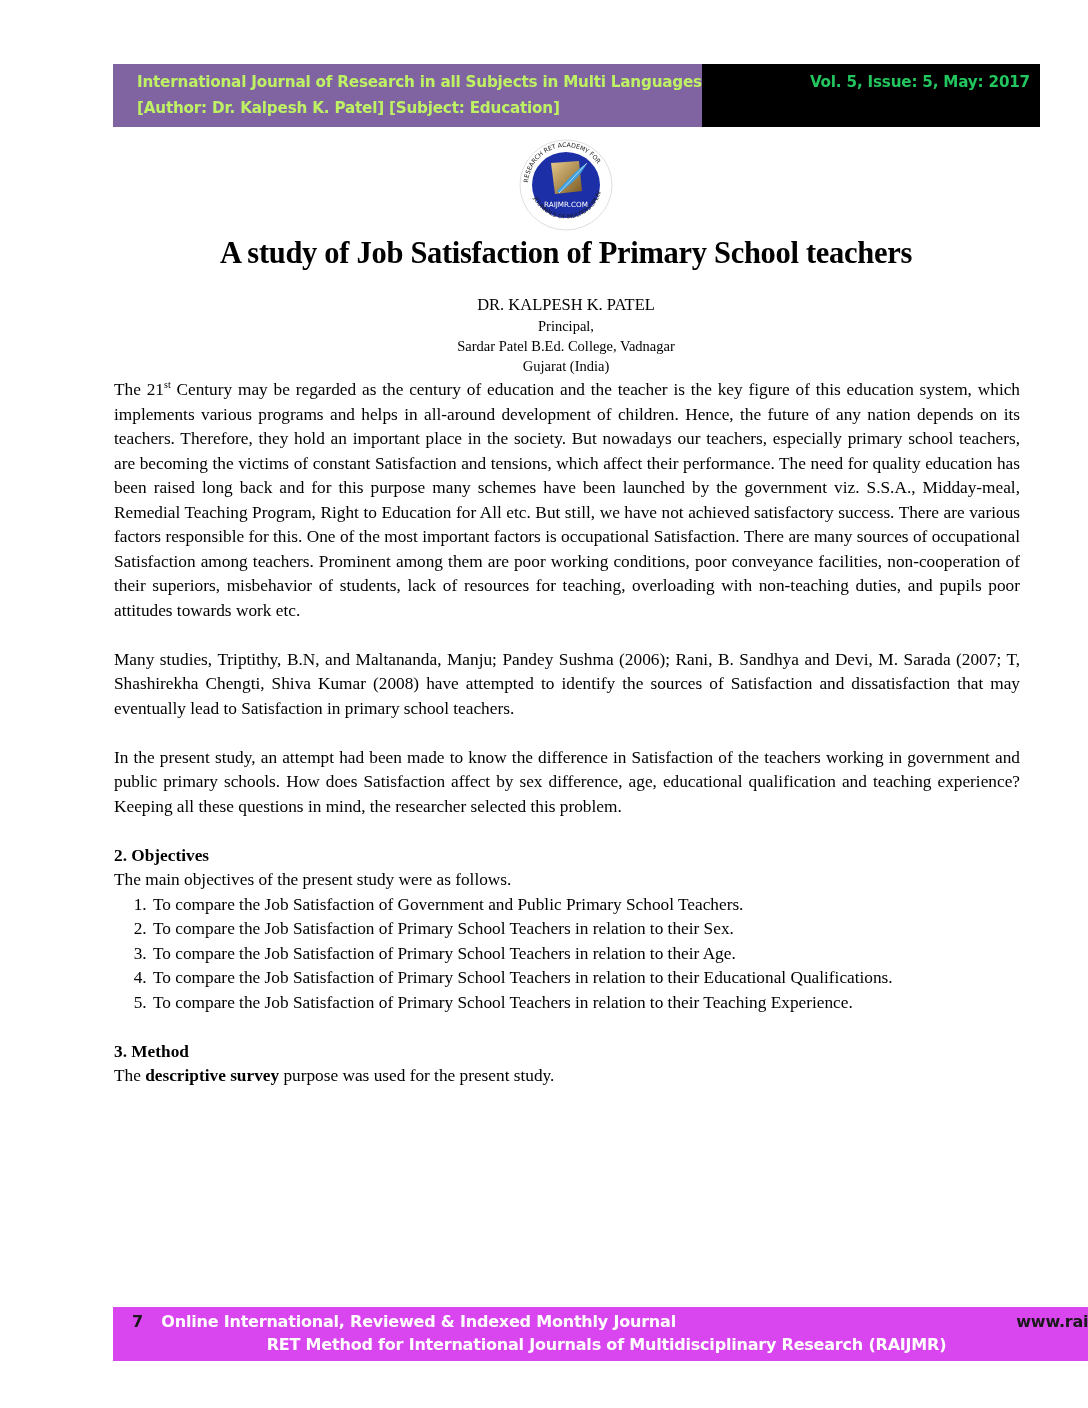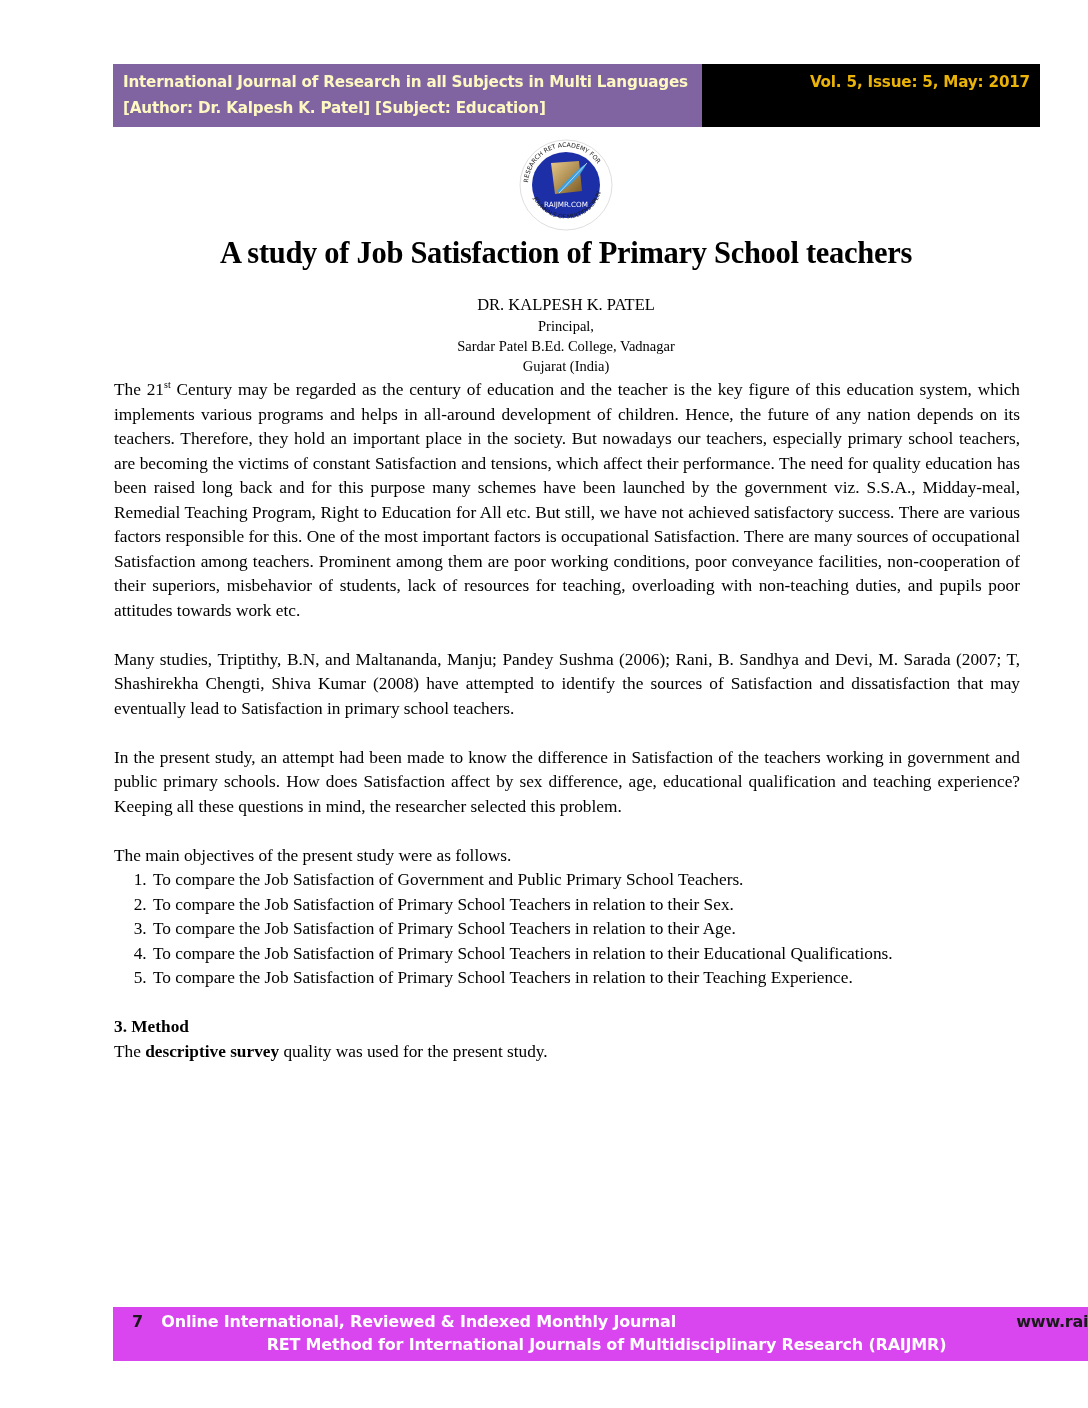--- a/index.html
+++ b/index.html
@@ -1,22 +1,22 @@
 <!DOCTYPE html>
 <html><head>
 <meta charset="utf-8">
 <style>
   html, body { margin: 0; padding: 0; background: #ffffff; }
   body { width: 1088px; height: 1408px; position: relative; overflow: hidden; }
 
   .header { position: absolute; left: 113px; top: 64px; width: 927px; height: 63px; display: flex; }
-  .header-left { width: 589px; height: 100%; background: #8064a2; color: #fef9c3;
+  .header-left { width: 589px; height: 100%; background: #8064a2; color: #bef264;
     font-family: "DejaVu Sans", sans-serif; font-size: 15.2px; font-weight: bold;
-    padding: 5px 0 0 10px; box-sizing: border-box; line-height: 26px; letter-spacing: -0.2px; }
-  .header-right { flex: 1; height: 100%; background: #000000; color: #eab308;
+    padding: 5px 0 0 24px; box-sizing: border-box; line-height: 26px; letter-spacing: -0.2px; }
+  .header-right { flex: 1; height: 100%; background: #000000; color: #22c55e;
     font-family: "DejaVu Sans", sans-serif; font-size: 15.2px; font-weight: bold;
     text-align: right; padding: 5px 10px 0 0; box-sizing: border-box; line-height: 26px; letter-spacing: -0.2px; }
   .header-line { white-space: nowrap; display: block; }
 
   .logo { position: absolute; left: 509px; top: 139px; width: 114px; height: 92px; }
 
   .paper-title { position: absolute; left: 0; width: 1088px; top: 236px; text-align: center;
     font-family: "Liberation Serif", serif; font-weight: bold; font-size: 30.5px; color: #000;
     letter-spacing: -0.3px; transform: translateX(22px); }
 
@@ -92,32 +92,33 @@
 </div>
 
 <div class="content">
   <p class="para"><span>The 21</span><sup>st</sup><span> Century may be regarded as the century of education and the teacher is the key figure of this education system, which implements various programs and helps in all-around development of children. Hence, the future of any nation depends on its teachers. Therefore, they hold an important place in the society. But nowadays our teachers, especially primary school teachers, are becoming the victims of constant Satisfaction and tensions, which affect their performance. The need for quality education has been raised long back and for this purpose many schemes have been launched by the government viz. S.S.A., Midday-meal, Remedial Teaching Program, Right to Education for All etc. But still, we have not achieved satisfactory success. There are various factors responsible for this. One of the most important factors is occupational Satisfaction. There are many sources of occupational Satisfaction among teachers. Prominent among them are poor working conditions, poor conveyance facilities, non-cooperation of their superiors, misbehavior of students, lack of resources for teaching, overloading with non-teaching duties, and pupils poor attitudes towards work etc.</span></p>
   <div class="para-gap"></div>
   <p class="para">Many studies, Triptithy, B.N, and Maltananda, Manju; Pandey Sushma (2006); Rani, B. Sandhya and Devi, M. Sarada (2007; T, Shashirekha Chengti, Shiva Kumar (2008) have attempted to identify the sources of Satisfaction and dissatisfaction that may eventually lead to Satisfaction in primary school teachers.</p>
   <div class="para-gap"></div>
   <p class="para">In the present study, an attempt had been made to know the difference in Satisfaction of the teachers working in government and public primary schools. How does Satisfaction affect by sex difference, age, educational qualification and teaching experience? Keeping all these questions in mind, the researcher selected this problem.</p>
   <div class="para-gap"></div>
 
+  <span class="sec-heading">2. Objectives</span>
   <p class="para">The main objectives of the present study were as follows.</p>
   <ol class="objectives">
     <li>To compare the Job Satisfaction of Government and Public Primary School Teachers.</li>
     <li>To compare the Job Satisfaction of Primary School Teachers in relation to their Sex.</li>
     <li>To compare the Job Satisfaction of Primary School Teachers in relation to their Age.</li>
     <li>To compare the Job Satisfaction of Primary School Teachers in relation to their Educational Qualifications.</li>
     <li>To compare the Job Satisfaction of Primary School Teachers in relation to their Teaching Experience.</li>
   </ol>
   <div class="para-gap"></div>
 
   <span class="sec-heading">3. Method</span>
-  <p class="para"><span>The </span><b>descriptive survey</b><span> quality was used for the present study.</span></p>
+  <p class="para"><span>The </span><b>descriptive survey</b><span> purpose was used for the present study.</span></p>
 </div>
 
 <div class="footer">
   <div class="footer-row1">
     <span class="footer-pagenum">7</span>
     <span>Online International, Reviewed &amp; Indexed Monthly Journal</span>
     <span class="footer-url">www.raijmr.com</span>
   </div>
   <div class="footer-row2">RET Method for International Journals of Multidisciplinary Research (RAIJMR)</div>
 </div>

